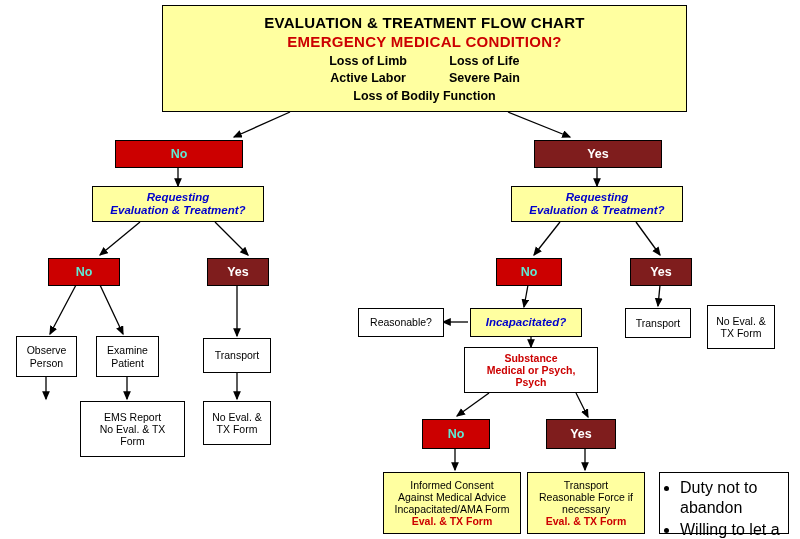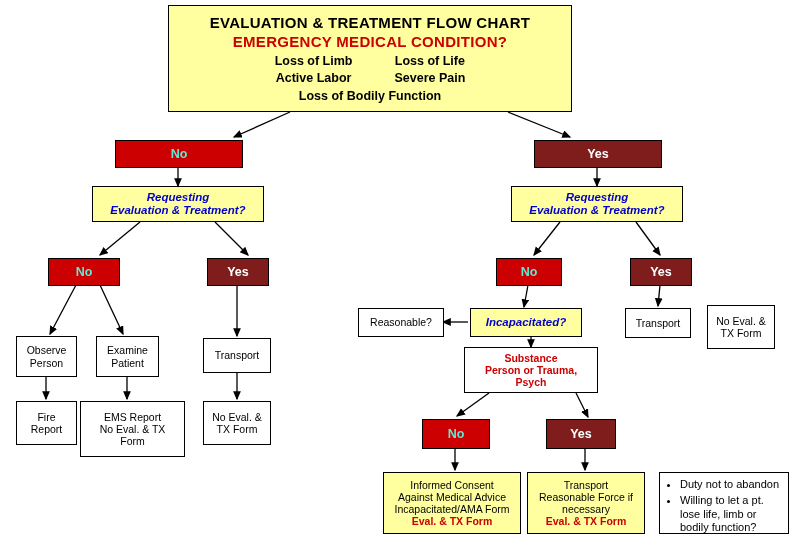--- a/index.html
+++ b/index.html
@@ -91,21 +91,21 @@
   }
   .red-text {
     color: #cc0000;
     font-weight: bold;
   }
   .bullets {
     position: absolute;
     box-sizing: border-box;
     border: 1px solid #000000;
     background: #ffffff;
-    font-size: 11px;
+    font-size: 16px;
     color: #000000;
     padding: 5px 6px 5px 8px;
     line-height: 1.25;
   }
   .bullets ul {
     margin: 0;
     padding-left: 12px;
     list-style: disc;
   }
   .bullets li { margin-bottom: 2px; }
@@ -170,21 +170,21 @@
       <path d="M 489,393 L 457,416"></path>
 
       <path d="M 576,393 L 588,417"></path>
 
       <path d="M 455,449 L 455,470"></path>
 
       <path d="M 585,449 L 585,470"></path>
     </g>
   </svg>
 
-  <div class="node title-box" style="left:168px; top:5px; width:404px; height:107px; padding:6px 8px;">
+  <div class="node title-box" style="left:162px; top:5px; width:525px; height:107px; padding:6px 8px;">
     <div class="title-line1">EVALUATION &amp; TREATMENT FLOW CHART</div>
     <div class="title-line2">EMERGENCY MEDICAL CONDITION?</div>
     <div class="title-cols">
       <div>
         <div>Loss of Limb</div>
         <div>Active Labor</div>
       </div>
       <div>
         <div>Loss of Life</div>
         <div>Severe Pain</div>
@@ -217,24 +217,20 @@
 
   <div class="node plain-box" style="left:96px; top:336px; width:63px; height:41px; white-space:pre-line;">
     <span>Examine
 Patient</span>
   </div>
 
   <div class="node plain-box" style="left:203px; top:338px; width:68px; height:35px;">
     <span>Transport</span>
   </div>
 
-  <div class="node plain-box" style="left:16px; top:401px; width:61px; height:44px; white-space:pre-line;">
-    <span>Fire
-Report</span>
-  </div>
 
   <div class="node plain-box" style="left:80px; top:401px; width:105px; height:56px; white-space:pre-line;">
     <span>EMS Report
 No Eval. &amp; TX
 Form</span>
   </div>
 
   <div class="node plain-box" style="left:203px; top:401px; width:68px; height:44px; white-space:pre-line;">
     <span>No Eval. &amp;
 TX Form</span>
@@ -269,21 +265,21 @@
     <span>Transport</span>
   </div>
 
   <div class="node plain-box" style="left:707px; top:305px; width:68px; height:44px; white-space:pre-line;">
     <span>No Eval. &amp;
 TX Form</span>
   </div>
 
   <div class="node plain-box" style="left:464px; top:347px; width:134px; height:46px;">
     <span class="red-text">Substance</span>
-    <span class="red-text">Person or Trauma,</span>
+    <span class="red-text">Medical or Psych,</span>
     <span class="red-text">Psych</span>
   </div>
 
   <div class="node no-box" style="left:422px; top:419px; width:68px; height:30px;">
     <span>No</span>
   </div>
 
   <div class="node yes-box" style="left:546px; top:419px; width:70px; height:30px;">
     <span>Yes</span>
   </div>

